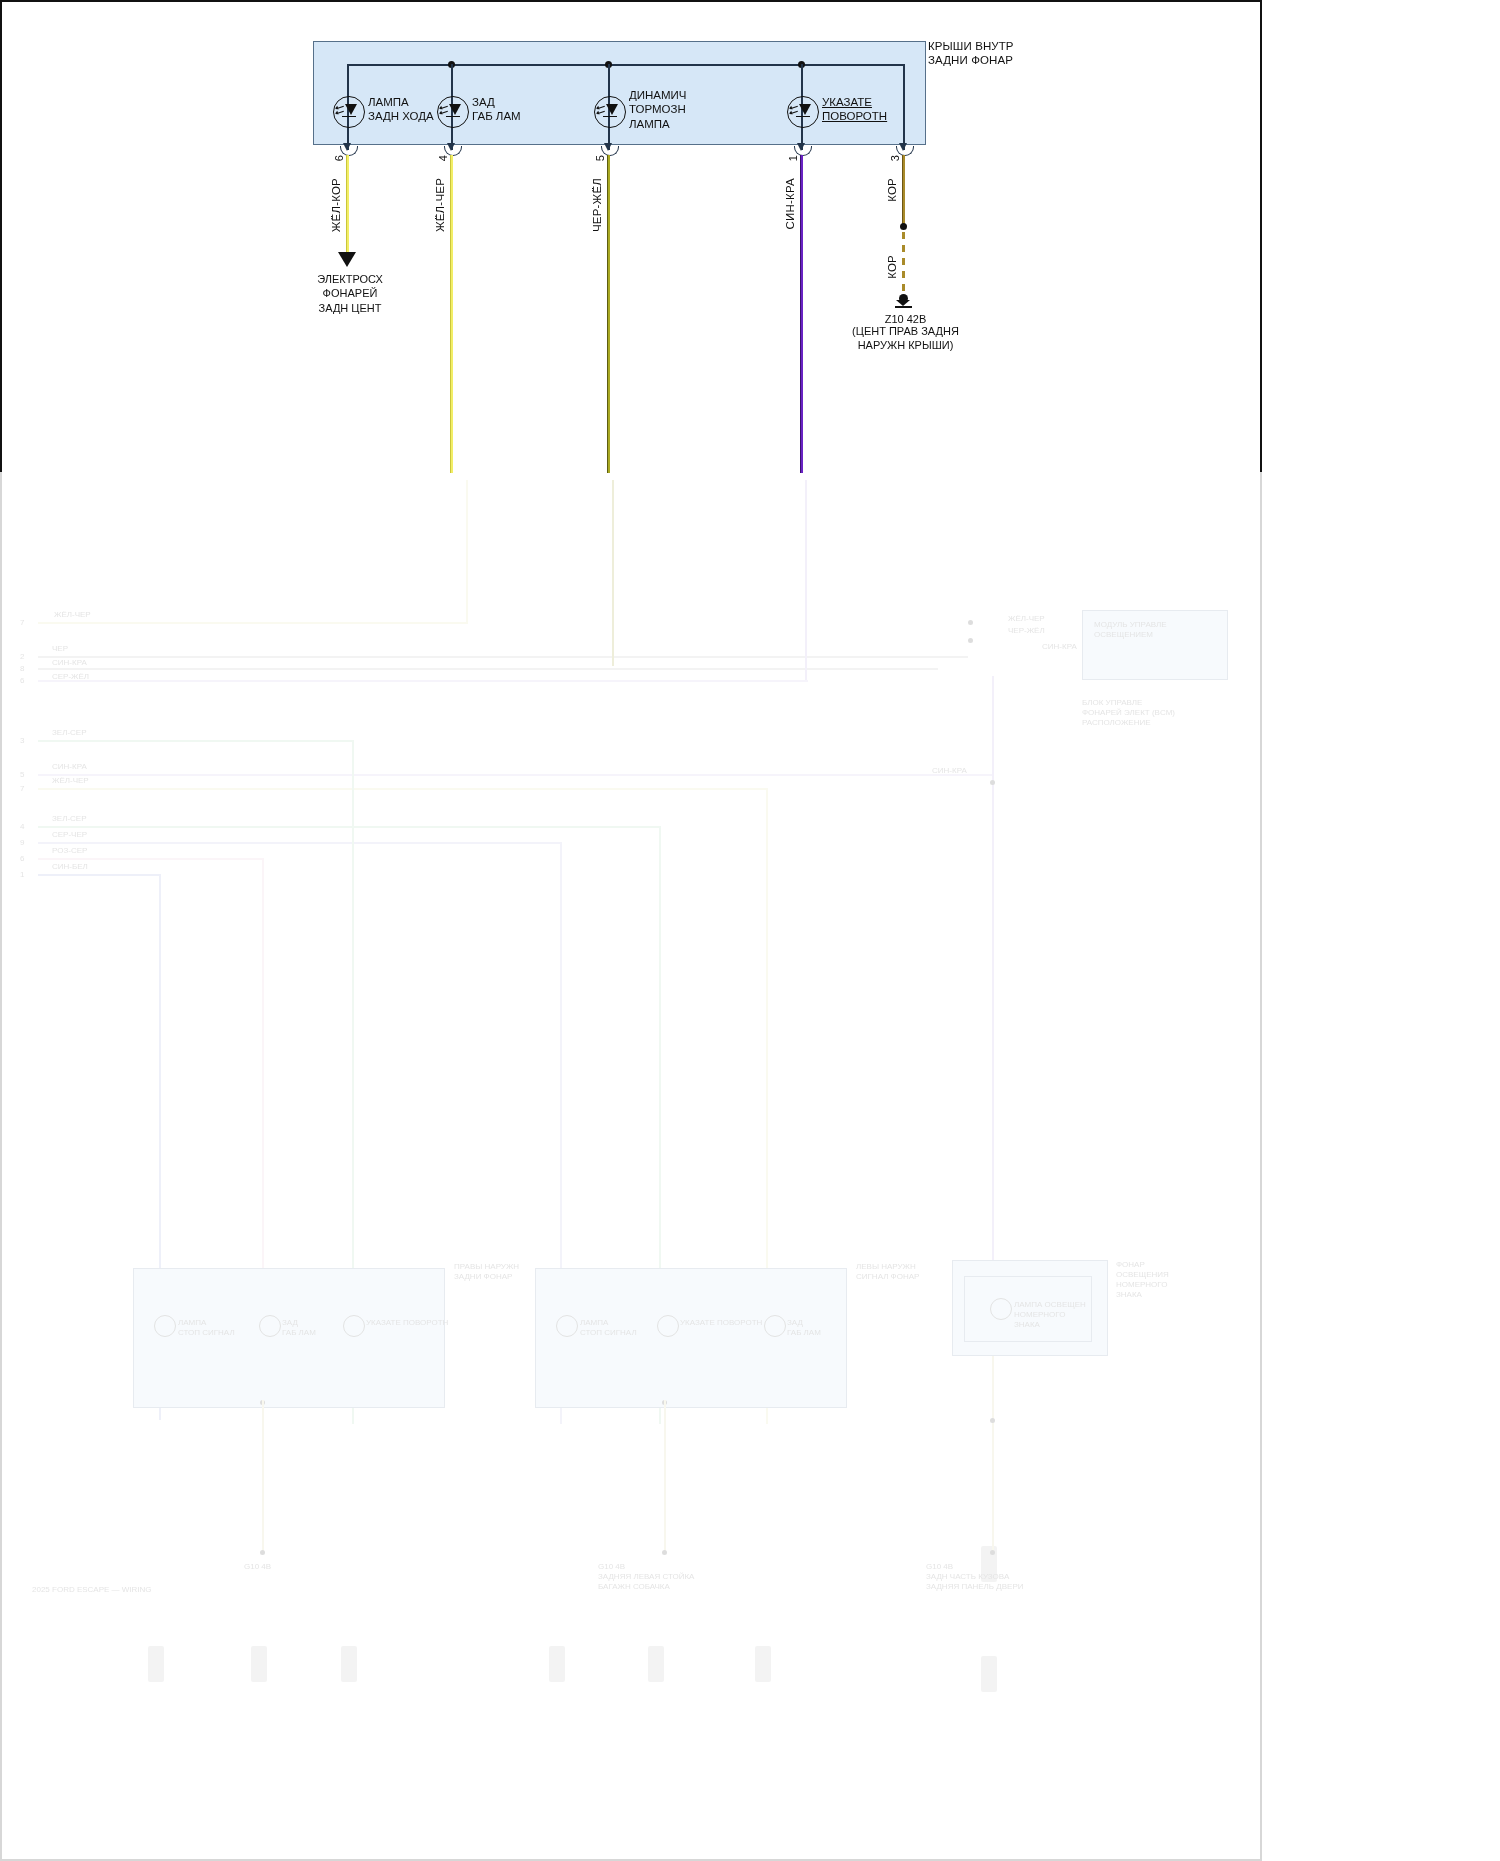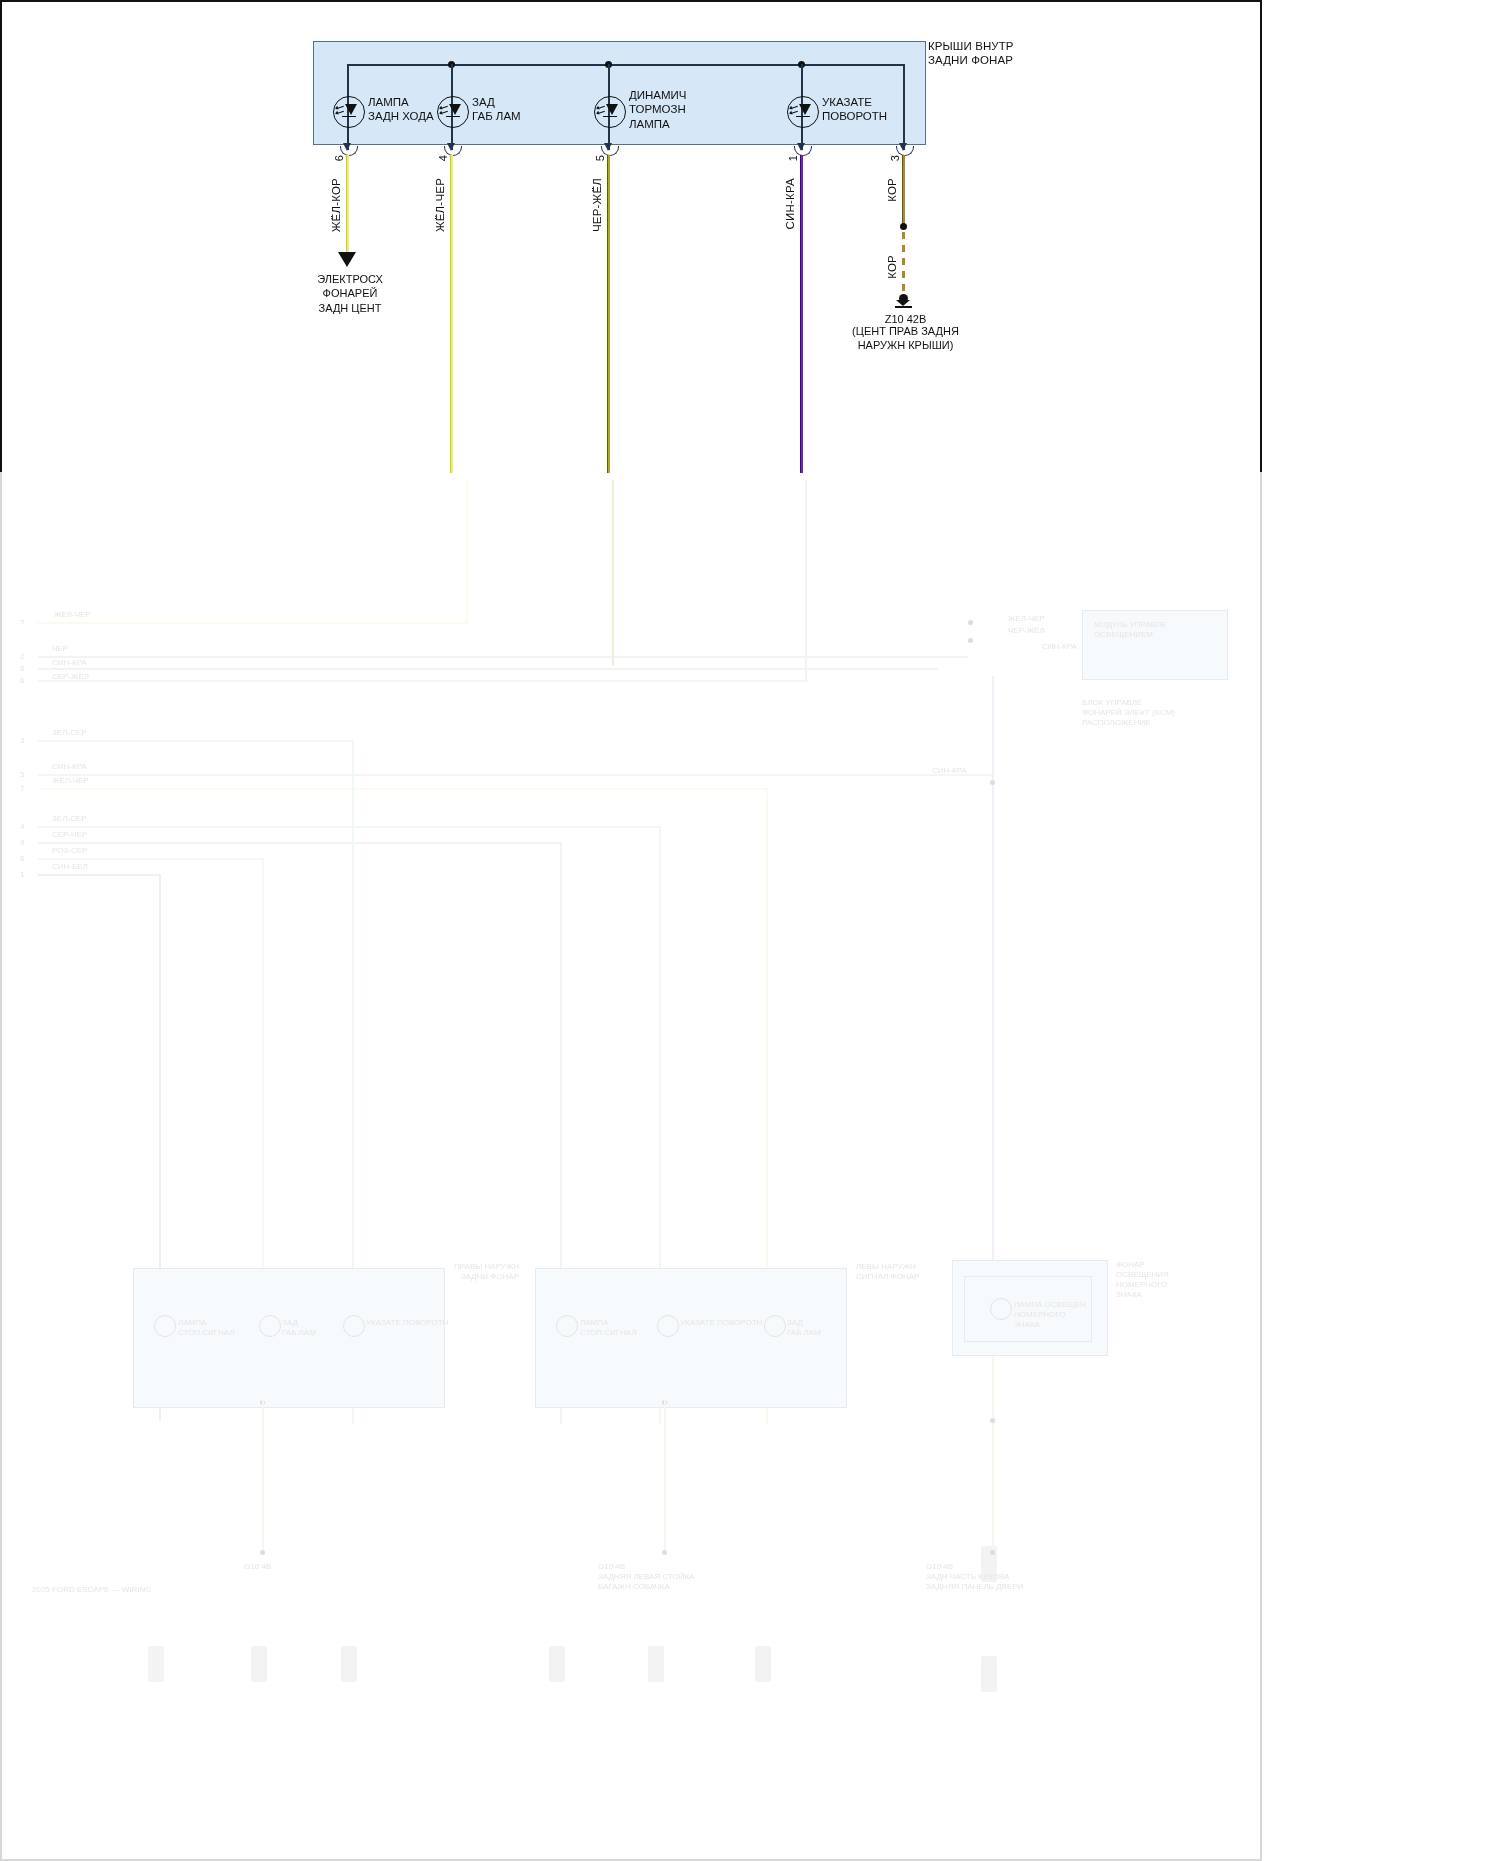--- a/index.html
+++ b/index.html
@@ -155,21 +155,21 @@
 
     <div class="f-box" style="left:131px;top:798px;width:312px;height:140px;"></div>
     <div class="f-led" style="left:152px;top:845px;"></div>
     <div class="f-led" style="left:257px;top:845px;"></div>
     <div class="f-led" style="left:341px;top:845px;"></div>
     <div class="f-txt" style="left:176px;top:848px;">ЛАМПА
 СТОП СИГНАЛ</div>
     <div class="f-txt" style="left:280px;top:848px;">ЗАД
 ГАБ ЛАМ</div>
     <div class="f-txt" style="left:364px;top:848px;">УКАЗАТЕ ПОВОРОТН</div>
-    <div class="f-txt" style="left:452px;top:792px;text-align:right;">ПРАВЫ НАРУЖН
+    <div class="f-txt" style="left:452px;top:792px;">ПРАВЫ НАРУЖН
 ЗАДНИ ФОНАР</div>
     <div class="f-dot" style="left:258px;top:930px;"></div>
     <div class="f-wire" style="left:260px;top:930px;width:2px;height:152px;background:#d8d49a;"></div>
     <div class="f-dot" style="left:258px;top:1080px;"></div>
     <div class="f-txt" style="left:242px;top:1092px;">G10 4B</div>
 
     <div class="f-box" style="left:533px;top:798px;width:312px;height:140px;"></div>
     <div class="f-led" style="left:554px;top:845px;"></div>
     <div class="f-led" style="left:655px;top:845px;"></div>
     <div class="f-led" style="left:762px;top:845px;"></div>
@@ -259,21 +259,21 @@
   <div class="led-text" style="left:629px;top:88px;">ДИНАМИЧ
 ТОРМОЗН
 ЛАМПА</div>
 
   <div class="led" style="left:787px;top:96px;">
     <span class="tri"></span>
       <span class="bar"></span>
       <span class="ray r1"></span>
       <span class="ray r2"></span>
   </div>
-  <div class="led-text" style="left:822px;top:95px;">УКАЗАТЕ
+  <div class="led-text" style="left:822px;top:95px;text-decoration:underline;">УКАЗАТЕ
 ПОВОРОТН</div>
 
   <div class="cup" style="left:340px;top:146px;"></div>
   <div class="cup" style="left:444px;top:146px;"></div>
   <div class="cup" style="left:601px;top:146px;"></div>
   <div class="cup" style="left:794px;top:146px;"></div>
   <div class="cup" style="left:896px;top:146px;"></div>
 
   <div class="pin-no" style="left:333px;top:155px;">6</div>
   <div class="pin-no" style="left:437px;top:155px;">4</div>

